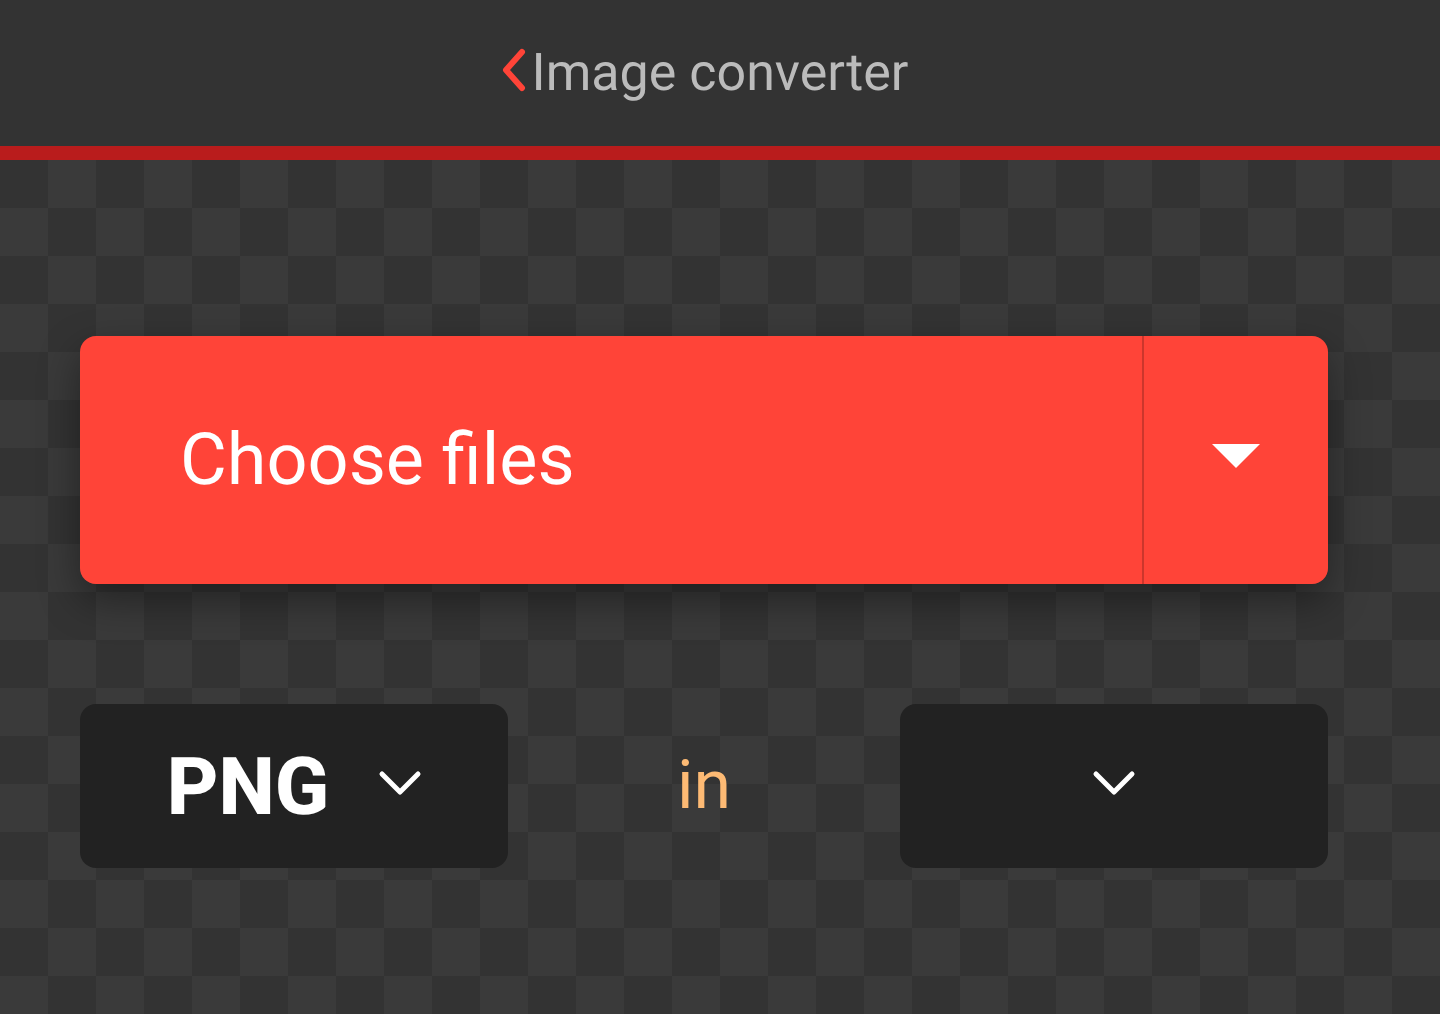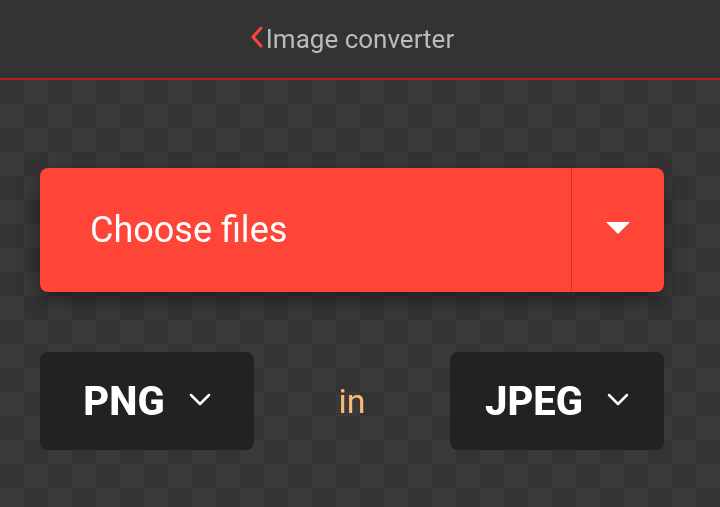--- a/index.html
+++ b/index.html
@@ -25,21 +25,21 @@
       background-size: 48px 48px;
       background-position: 0 0, 0 24px, 24px -24px, -24px 0px;
       background-color: #333333;
     }
     .header {
       position: relative;
       height: 80px;
       display: flex;
       align-items: center;
       justify-content: center;
-      border-bottom: 2px solid #b91c1c;
+      border-bottom: 7px solid #b91c1c;
       z-index: 2;
     }
     .header-title {
       color: #bbbbbb;
       font-size: 26px;
       font-weight: 400;
     }
     .back-btn {
       position: absolute;
       left: 242px;
@@ -93,21 +93,21 @@
     }
     .format-row {
       display: flex;
       align-items: center;
       justify-content: space-between;
       margin-top: 60px;
     }
     .format-btn {
       background-color: #222222;
       border-radius: 8px;
-      height: 98px;
+      height: 82px;
       display: flex;
       align-items: center;
       cursor: pointer;
       padding: 0 28px;
       gap: 24px;
       min-width: 214px;
       justify-content: center;
     }
     .format-label {
       color: #ffffff;
@@ -160,21 +160,20 @@
       <span class="format-chevron">
         <svg viewBox="0 0 22 14" fill="none">
           <path d="M2 2 L11 11 L20 2" stroke="#ffffff" stroke-width="2.5" stroke-linecap="round" stroke-linejoin="round"></path>
         </svg>
       </span>
     </div>
 
     <div class="in-label">in</div>
 
     <div class="format-btn">
-      <span class="format-label">JPEG</span>
       <span class="format-chevron">
         <svg viewBox="0 0 22 14" fill="none">
           <path d="M2 2 L11 11 L20 2" stroke="#ffffff" stroke-width="2.5" stroke-linecap="round" stroke-linejoin="round"></path>
         </svg>
       </span>
     </div>
   </div>
 </div>
 
 </body></html>

